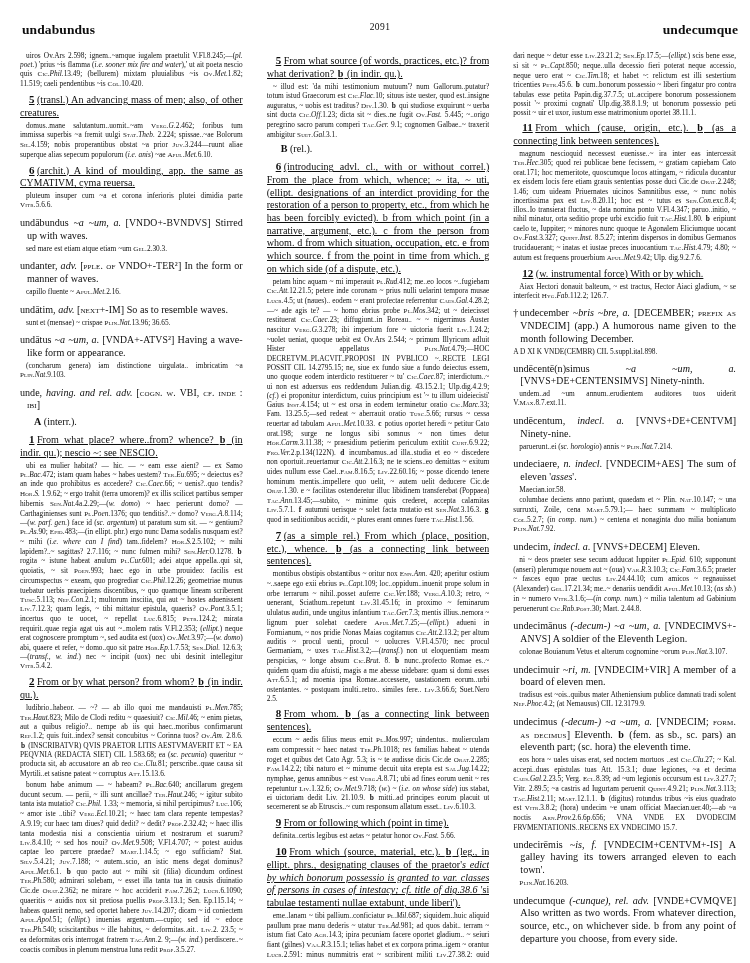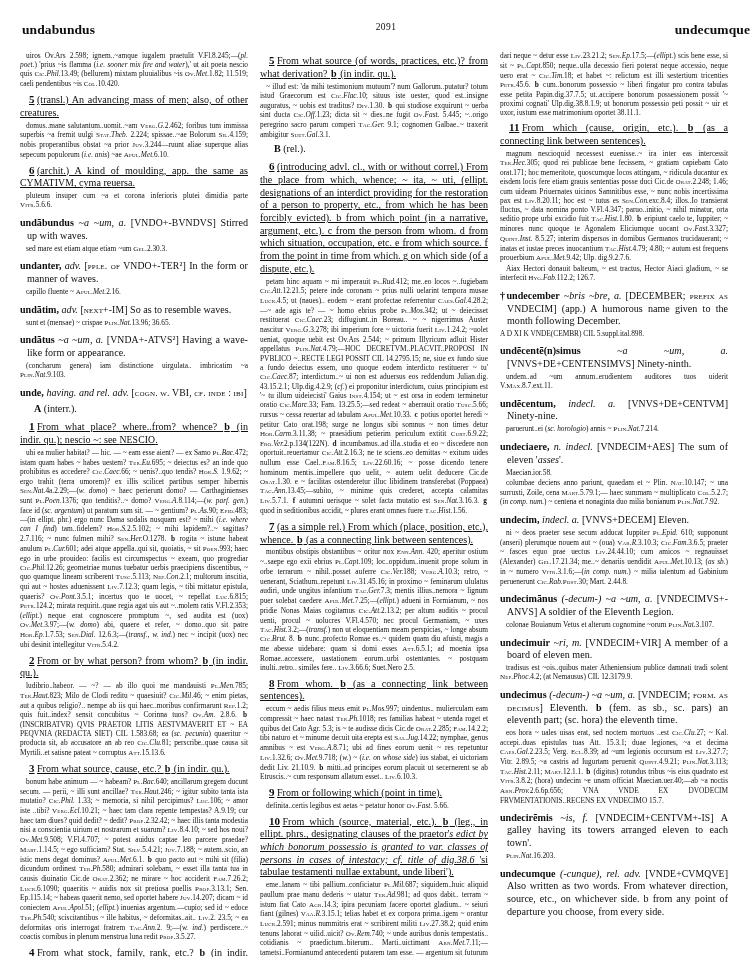--- a/index.html
+++ b/index.html
@@ -19,21 +19,21 @@
     width: 750px;
     height: 963px;
     padding: 0;
     box-sizing: border-box;
   }
   
   .runhead {
     position: absolute;
     top: 22px;
     left: 22px;
-    right: 0;
+    right: 12px;
     height: 20px;
     display: flex;
     align-items: baseline;
     justify-content: space-between;
     font-size: 13.5px;
   }
   .runhead .rh-left,
   .runhead .rh-right {
     font-weight: bold;
     letter-spacing: .1px;
@@ -47,21 +47,21 @@
     text-align: center;
   }
   
   .cols {
     position: absolute;
     top: 50px;
     left: 20px;
     right: 14px;
     bottom: 6px;
     display: flex;
-    gap: 12px;
+    gap: 24px;
   }
   .col {
     width: 228px;
     font-size: 8.1px;
     line-height: 1.2;
     overflow: hidden;
   }
 
   
   p.sense {
@@ -94,21 +94,21 @@
     text-indent: -7px;
     padding-left: 7px;
   }
   p.sub {
     margin: 4px 0 0 0;
     font-size: 10.1px;
     line-height: 1.26;
     text-indent: 14px;
     text-align: justify;
   }
-  .hw { font-weight: bold; }
+  .hw { font-weight: normal; }
   .it { font-style: italic; }
   .sc {
     font-variant: small-caps;
     font-size: 96%;
     letter-spacing: .15px;
   }
   .bn { font-weight: bold; }
   .num {
     font-weight: bold;
     font-size: 11px;
@@ -141,21 +141,20 @@
         <p class="entry"><span class="hw">undātim,</span> <span class="it">adv.</span> <span>[<span class="sc">next+-IM</span>]</span> <span>So as to resemble waves.</span></p>
         <p class="cit">sunt et (mensae) ~ crispae <span class="sc">Plin.</span><span class="it">Nat.</span>13.96; 36.65.</p>
         <p class="entry"><span class="hw">undātus</span> <span class="it">~a ~um, a.</span> <span>[<span class="sc">VNDA+-ATVS²</span>]</span> <span>Having a wave-like form or appearance.</span></p>
         <p class="cit">(concharum genera) iam distinctione uirgulata.. imbricatim ~a <span class="sc">Plin.</span><span class="it">Nat.</span>9.103.</p>
         <p class="entry"><span class="hw">unde,</span> <span class="it">having. and rel. adv.</span> <span>[<span class="sc">cogn. w. VBI, cf. inde : ibi</span>]</span></p>
         <p class="sub"><b class="bn">A</b> (interr.).</p>
         <p class="sense"><span class="num">1</span>From what place? where..from? whence? <b class="sl">b</b> (in indir. qu.); nescio ~: see <span class="sc">NESCIO</span>.</p>
         <p class="cit">ubi ea mulier habitat? — hic. — ~ eam esse aient? — ex Samo <span class="sc">Pl.</span><span class="it">Bac.</span>472; istam quam habes ~ habes uestem? <span class="sc">Ter.</span><span class="it">Eu.</span>695; ~ deiectus es? an inde quo prohibitus es accedere? <span class="sc">Cic.</span><span class="it">Caec.</span>66; ~ uenis?..quo tendis? <span class="sc">Hor.</span><span class="it">S.</span> 1.9.62; ~ ergo trahit (terra umorem)? ex illis scilicet partibus semper hibernis <span class="sc">Sen.</span><span class="it">Nat.</span>4a.2.29;—(<span class="it">w. domo</span>) ~ haec perierunt domo? — Carthaginienses sunt <span class="sc">Pl.</span><span class="it">Poen.</span>1376; quo tenditis?..~ domo? <span class="sc">Verg.</span><span class="it">A.</span>8.114;—(<span class="it">w. parf. gen.</span>) face id (<span class="it">sc. argentum</span>) ut paratum sum sit. — ~ gentium? <span class="sc">Pl.</span><span class="it">As.</span>90; <span class="sc">Epid.</span>483;—(in ellipt. phr.) ergo nunc Dama sodalis nusquam est? ~ mihi (<span class="it">i.e. where can I find</span>) tam..fidelem? <span class="sc">Hor.</span><span class="it">S.</span>2.5.102; ~ mihi lapidem?..~ sagittas? 2.7.116; ~ nunc fulmen mihi? <span class="sc">Sen.</span><span class="it">Her.</span>O.1278. <b class="sl">b</b> rogita ~ istune habeat anulum <span class="sc">Pl.</span><span class="it">Cur.</span>601; adei atque appella..qui sit, quoiatis, ~ sit <span class="sc">Poen.</span>993; haec ego in urbe prouideo: facilis est circumspectus ~ exeam, quo progrediar <span class="sc">Cic.</span><span class="it">Phil.</span>12.26; geometriae munus tuebatur uerbis praecipiens discentibus, ~ quo quamque lineam scriberent <span class="sc">Tusc.</span>5.113; <span class="sc">Nep.</span><span class="it">Con.</span>2.1; multorum inscitia, qui aut ~ hostes aduenissent <span class="sc">Liv.</span>7.12.3; quam legis, ~ tibi mittatur epistula, quaeris? <span class="sc">Ov.</span><span class="it">Pont.</span>3.5.1; incertus quo te uocet, ~ repellat <span class="sc">Luc.</span>6.815; <span class="sc">Petr.</span>124.2; mirata requirit..quae regia agat uis aut ~..molem ratis V.Fl.2.353; (<span class="it">ellipt.</span>) neque erat cognoscere promptum ~, sed audita est (uox) <span class="sc">Ov.</span><span class="it">Met.</span>3.97;—(<span class="it">w. domo</span>) abi, quaere et refer, ~ domo..quo sit patre <span class="sc">Hor.</span><span class="it">Ep.</span>1.7.53; <span class="sc">Sen.</span><span class="it">Dial.</span> 12.6.3;—(<span class="it">transf., w. ind.</span>) nec ~ incipit (uox) nec ubi desinit intellegitur <span class="sc">Vitr.</span>5.4.2.</p>
         <p class="sense"><span class="num">2</span>From or by what person? from whom? <b class="sl">b</b> (in indir. qu.).</p>
         <p class="cit">ludibrio..habeor. — ~? — ab illo quoi me mandauisti <span class="sc">Pl.</span><span class="it">Men.</span>785; <span class="sc">Ter.</span><span class="it">Haut.</span>823; Milo de Clodi reditu ~ quaesiuit? <span class="sc">Cic.</span><span class="it">Mil.</span>46; ~ enim pietas, aut a quibus religio?.. nempe ab iis qui haec..moribus confirmarunt <span class="sc">Rep.</span>1.2; quis fuit..index? sensit concubitus ~ Corinna tuos? <span class="sc">Ov.</span><span class="it">Am.</span> 2.8.6. <b class="sl">b</b> (INSCRIBATVR) QVIS PRAETOR LITIS AESTVMAVERIT ET ~ EA PEQVNIA (REDACTA SIET) CIL 1.583.68; ea (<span class="it">sc. pecunia</span>) quaeritur ~ producta sit, ab accusatore an ab reo <span class="sc">Cic.</span><span class="it">Clu.</span>81; perscribe..quae causa sit Myrtili..et satisne pateat ~ corruptus <span class="sc">Att.</span>15.13.6.</p>
-        <p class="sense"><span class="num">3</span>From what source, cause, etc.? <b class="sl">b</b> (in indir. qu.).</p>
         <p class="cit">bonum habe animum — ~ habeam? <span class="sc">Pl.</span><span class="it">Bac.</span>640; ancillarum gregem ducunt secum. — perii, ~ illi sunt ancillae? <span class="sc">Ter.</span><span class="it">Haut.</span>246; ~ igitur subito tanta ista mutatio? <span class="sc">Cic.</span><span class="it">Phil.</span> 1.33; ~ memoria, si nihil percipimus? <span class="sc">Luc.</span>106; ~ amor iste ..tibi? <span class="sc">Verg.</span><span class="it">Ecl.</span>10.21; ~ haec tam clara repente tempestas? A.9.19; cur haec tam diues? quid dedit? ~ dedit? <span class="sc">Prop.</span>2.32.42; ~ haec illis tanta modestia nisi a conscientia uirium et nostrarum et suarum? <span class="sc">Liv.</span>8.4.10; ~ sed hos noui? <span class="sc">Ov.</span><span class="it">Met.</span>9.508; V.Fl.4.707; ~ potest auidus captae leo parcere praedae? <span class="sc">Mart.</span>1.14.5; ~ ego sufficiam? Stat. <span class="sc">Silv.</span>5.4.21; <span class="sc">Juv.</span>7.188; ~ autem..scio, an istic mens degat dominus? <span class="sc">Apul.</span><span class="it">Met.</span>6.1. <b class="sl">b</b> quo pacto aut ~ mihi sit (filia) dicundum ordinest <span class="sc">Ter.</span><span class="it">Ph.</span>580; admirari solebam, ~ esset illa tanta tua in causis diuinatio Cic.de <span class="sc">Orat.</span>2.362; ne mirare ~ hoc acciderit <span class="sc">Fam.</span>7.26.2; <span class="sc">Lucr.</span>6.1090; quaeritis ~ auidis nox sit pretiosa puellis <span class="sc">Prop.</span>3.13.1; Sen. Ep.115.14; ~ habeas quaerit nemo, sed oportet habere <span class="sc">Juv.</span>14.207; dicam ~ id coniectem <span class="sc">Apul.</span><span class="it">Apol.</span>51; (<span class="it">ellipt.</span>) inuenias argentum.—cupio; sed id ~ edoce <span class="sc">Ter.</span><span class="it">Ph.</span>540; sciscitantibus ~ ille habitus, ~ deformitas..ait.. <span class="sc">Liv.</span>2. 23.5; ~ ea deformitas oris interrogat fratrem <span class="sc">Tac.</span><span class="it">Ann.</span>2. 9;—(<span class="it">w. ind.</span>) perdiscere..~ coactis cornibus in plenum menstrua luna redit <span class="sc">Prop.</span>3.5.27.</p>
         <p class="sense"><span class="num">4</span>From what stock, family, rank, etc.? <b class="sl">b</b> (in indir. qu.).</p>
       </div>
     <div class="col" id="col-2">
         <p class="sense"><span class="num">5</span>From what source (of words, practices, etc.)? from what derivation? <b class="sl">b</b> (in indir. qu.).</p>
         <p class="cit">~ illud est: 'da mihi testimonium mutuum'? num Gallorum..putatur? totum istud Graecorum est <span class="sc">Cic.</span><span class="it">Flac.</span>10; situus iste uester, quod est..insigne auguratus, ~ uobis est traditus? <span class="sc">Div.</span>1.30. <b class="sl">b</b> qui studiose exquirunt ~ uerba sint ducta <span class="sc">Cic.</span><span class="it">Off.</span>1.23; dicta sit ~ dies..ne fugit <span class="sc">Ov.</span><span class="it">Fast.</span> 5.445; ~..origo peregrino sacro parum comperi <span class="sc">Tac.</span><span class="it">Ger.</span> 9.1; cognomen Galbae..~ traxerit ambigitur <span class="sc">Suet.</span><span class="it">Gal.</span>3.1.</p>
         <p class="sub"><b class="bn">B</b> (rel.).</p>
         <p class="sense"><span class="num">6</span>(introducing advl. cl., with or without correl.) From the place from which, whence; ~ ita, ~ uti, (ellipt. designations of an interdict providing for the restoration of a person to property, etc., from which he has been forcibly evicted). b from which point (in a narrative, argument, etc.). c from the person from whom. d from which situation, occupation, etc. e from which source. f from the point in time from which. g on which side (of a dispute, etc.).</p>
         <p class="cit">petam hinc aquam ~ mi imperauit <span class="sc">Pl.</span><span class="it">Rud.</span>412; me..eo locos ~..fugiebam <span class="sc">Cic.</span><span class="it">Att.</span>12.21.5; petere inde coronam ~ prius nulli uelarint tempora musae <span class="sc">Lucr.</span>4.5; ut (naues).. eodem ~ erant profectae referrentur <span class="sc">Caes.</span><span class="it">Gal.</span>4.28.2;—~ ade agis te? — ~ homo ebrius probe <span class="sc">Pl.</span><span class="it">Mos.</span>342; ut ~ deiecisset restituerat <span class="sc">Cic.</span><span class="it">Caec.</span>23; diffugiunt..in Boreau.. ~ ~ nigerrimus Auster nascitur <span class="sc">Verg.</span><span class="it">G.</span>3.278; ibi imperium fore ~ uictoria fuerit <span class="sc">Liv.</span>1.24.2; ~uolet ueniat, quoque uebit est Ov.Ars 2.544; ~ primum Illyricum adluit Hister appellatus <span class="sc">Plin.</span><span class="it">Nat.</span>4.79;—HOC DECRETVM..PLACVIT..PROPOSI IN PVBLICO ~..RECTE LEGI POSSIT CIL 14.2795.15; ne, siue ex fundo siue a fundo deiectus essem, uno quoque eodem interdicto restituerer ~ tu' <span class="sc">Cic.</span><span class="it">Caec.</span>87; interdictum..~ ui non est aduersus eos reddendum Julian.dig. 43.15.2.1; Ulp.dig.4.2.9; (<span class="it">cf.</span>) ei proponitur interdictum, cuius principium est '~ tu illum uideiecisti' Gaius <span class="sc">Inst.</span>4.154; ut ~ est orsa in eodem terminetur oratio <span class="sc">Cic.</span><span class="it">Marc.</span>33; Fam. 13.25.5;—sed redeat ~ aberrauit oratio <span class="sc">Tusc.</span>5.66; rursus ~ cessa reuertar ad tabulam <span class="sc">Apul.</span><span class="it">Met.</span>10.33. <b class="sl">c</b> potius oportet heredi ~ petitur Cato orat.198; surge ne longus sibi somnus ~ non times detur <span class="sc">Hor.</span><span class="it">Carm.</span>3.11.38; ~ praesidium petierim periculum extitit <span class="sc">Curt.</span>6.9.22; <span class="sc">Fro.</span><span class="it">Ver.</span>2.p.134(122N). <b class="sl">d</b> incumbamus..ad illa..studia et eo ~ discedere non oportuit..reuertamur <span class="sc">Cic.</span><span class="it">Att.</span>2.16.3; ne te sciens..eo demittas ~ exitum uides nullum esse Cael..<span class="sc">Fam.</span>8.16.5; <span class="sc">Liv.</span>22.60.16; ~ posse dicendo tenere hominum mentis..impellere quo uelit, ~ autem uelit deducere Cic.de <span class="sc">Orat.</span>1.30. e ~ facilitas ostenderetur illuc libidinem transferebat (Poppaea) <span class="sc">Tac.</span><span class="it">Ann.</span>13.45;—subito, ~ minime quis crederet, accepta calamitas <span class="sc">Liv.</span>5.7.1. <b class="sl">f</b> autumni uerisque ~ solet facta mutatio est <span class="sc">Sen.</span><span class="it">Nat.</span>3.16.3. <b class="sl">g</b> quod in seditionibus accidit, ~ plures erant omnes fuere <span class="sc">Tac.</span><span class="it">Hist.</span>1.56.</p>
         <p class="sense"><span class="num">7</span>(as a simple rel.) From which (place, position, etc.), whence. <b class="sl">b</b> (as a connecting link between sentences).</p>
@@ -164,20 +163,21 @@
         <p class="cit">eccum ~ aedis filius meus emit <span class="sc">Pl.</span><span class="it">Mos.</span>997; uindentus.. mulierculam eam compressit ~ haec natast <span class="sc">Ter.</span><span class="it">Ph.</span>1018; res familias habeat ~ utenda roget et quibus det Cato Agr. 5.3; is ~ te audisse dicis Cic.de <span class="sc">Orat.</span>2.285; <span class="sc">Fam.</span>14.2.2; tibi naturo et ~ minume decuit uita erepta est <span class="sc">Sal.</span><span class="it">Jug.</span>14.22; nymphae, genus amnibus ~ est <span class="sc">Verg.</span><span class="it">A.</span>8.71; ubi ad fines eorum uenit ~ res repetuntur <span class="sc">Liv.</span>1.32.6; <span class="sc">Ov.</span><span class="it">Met.</span>9.718; (<span class="it">w.</span>) ~ (<span class="it">i.e. on whose side</span>) ius stabat, ei uictoriam dedit Liv. 21.10.9. <b class="sl">b</b> mitti..ad principes eorum placuit ut secernerent se ab Etruscis..~ cum responsum allatum esset.. <span class="sc">Liv.</span>6.10.3.</p>
         <p class="sense"><span class="num">9</span>From or following which (point in time).</p>
         <p class="cit">definita..certis legibus est aetas ~ petatur honor <span class="sc">Ov.</span><span class="it">Fast.</span> 5.66.</p>
         <p class="sense"><span class="num">10</span>From which (source, material, etc.). <b class="sl">b</b> (leg., in ellipt. phrs., designating clauses of the praetor'<span class="it">s edict by which bonorum possessio is granted to var. classes of persons in cases of intestacy; cf. title of dig.38.6 </span>'si tabulae testamenti nullae extabunt, unde liberi').</p>
         <p class="cit">eme..lanam ~ tibi pallium..conficiatur <span class="sc">Pl.</span><span class="it">Mil.</span>687; siquidem..huic aliquid paullum prae manu dederis ~ utatur <span class="sc">Ter.</span><span class="it">Ad.</span>981; ad quos dabit.. terram ~ istum fiat Cato <span class="sc">Agr.</span>14.3; ipira pecuniam facere oportet gladium.. ~ seiuri fiant (gilnes) <span class="sc">Vaa.</span><span class="it">R.</span>3.15.1; telias habet et ex corpora prima..igem ~ orantur <span class="sc">Lucr.</span>2.591; minus nummitris erat ~ scribirent militi <span class="sc">Liv.</span>27.38.2; quid enim tenuns laborat ~ uilid..uicit? <span class="sc">Ov.</span><span class="it">Rem.</span>740; ~ unde auribus donis tempestatis.. cotidianis ~ praedictum..biterum.. Marti..uictimant <span class="sc">Arn.</span><span class="it">Met.</span>7.11;—tametsi..Formianumd antecedenti putarem tam esse. — argentum sit futurum 301; distulit uenirem: reascendit. et..est ~ haec fiant 12.12.1; si haluerit ~ cibi solant quod ei.. crediderit 29; militi..neque frumentum ad diem</p>
       </div>
     <div class="col" id="col-3">
         <p class="cit flush">dari neque ~ detur esse <span class="sc">Liv.</span>23.21.2; <span class="sc">Sen.</span><span class="it">Ep.</span>17.5;—(<span class="it">ellipt.</span>) scis bene esse, si sit ~ <span class="sc">Pl.</span><span class="it">Capt.</span>850; neque..ulla decessio fieri poterat neque accessio, neque uero erat ~ <span class="sc">Cic.</span><span class="it">Tim.</span>18; et habet ~: relictum est illi sestertium tricenties <span class="sc">Petr.</span>45.6. <b class="sl">b</b> cum..bonorum possessio ~ liberi fingatur pro contra tabulas esse petita Papin.dig.37.7.5; ut..accipere bonorum possessionem possit '~ proximi cognati' Ulp.dig.38.8.1.9; ut bonorum possessio peti possit ~ uir et uxor, iustum esse matrimonium oportet 38.11.1.</p>
         <p class="sense"><span class="num">11</span>From which (cause, origin, etc.). <b class="sl">b</b> (as a connecting link between sentences).</p>
         <p class="cit">magnum nescioquid necessest euenisse..~ ira inter eas intercessit <span class="sc">Ter.</span><span class="it">Hec.</span>305; quod rei publicae bene fecissem, ~ gratiam capiebam Cato orat.171; hoc memeritote, quoscumque locos attingam, ~ ridicula ducantur ex eisdem locis fere etiam grauis sententias posse duci Cic.de <span class="sc">Orat.</span>2.248; 1.46; cum uideam Priuernates uicinos Samnitibus esse, ~ nunc nobis incertissima pax est <span class="sc">Liv.</span>8.20.11; hoc est ~ tutus es <span class="sc">Sen.</span><span class="it">Con.</span>exc.8.4; illos..Io transierat fluctus, ~ data nomina ponto V.Fl.4.347; paruo..initio, ~ nihil minatur, orta seditio prope urbi excidio fuit <span class="sc">Tac.</span><span class="it">Hist.</span>1.80. <b class="sl">b</b> eripiunt caelo te, Iuppiter; ~ minores nunc quoque te Agonalem Eliciumque uocant <span class="sc">Ov.</span><span class="it">Fast.</span>3.327; <span class="sc">Quint.</span><span class="it">Inst.</span> 8.5.27; interim dispersos in domibus Germanos trucidauerant; ~ inatas et iustae preces inuocantium <span class="sc">Tac.</span><span class="it">Hist.</span>4.79; 4.80; ~ autum est frequens prouerbium <span class="sc">Apul.</span><span class="it">Met.</span>9.42; Ulp. dig.9.2.7.6.</p>
+        <p class="sense"><span class="num">12</span>(w. instrumental force) With or by which.</p>
         <p class="cit">Aiax Hectori donauit balteum, ~ est tractus, Hector Aiaci gladium, ~ se interfecit <span class="sc">Hyg.</span><span class="it">Fab.</span>112.2; 126.7.</p>
         <p class="entry"><span class="hw">†undecember</span> <span class="it">~bris ~bre, a.</span> <span>[<span class="sc">DECEMBER; prefix as VNDECIM</span>]</span> <span>(app.) A humorous name given to the month following December.</span></p>
         <p class="cit flush">A D XI K VNDE(CEMBR) CIL 5.suppl.ital.898.</p>
         <p class="entry"><span class="hw">undēcentē(n)simus</span> <span class="it">~a ~um, a.</span> <span>[<span class="sc">VNVS+DE+CENTENSIMVS</span>]</span> <span>Ninety-ninth.</span></p>
         <p class="cit">undem..ad ~um annum..erudientem auditores tuos uiderit V.<span class="sc">Max.</span>8.7.ext.11.</p>
         <p class="entry"><span class="hw">undēcentum,</span> <span class="it">indecl. a.</span> <span>[<span class="sc">VNVS+DE+CENTVM</span>]</span> <span>Ninety-nine.</span></p>
         <p class="cit">paruerunt..ei (<span class="it">sc. horologio</span>) annis ~ <span class="sc">Plin.</span><span class="it">Nat.</span>7.214.</p>
         <p class="entry"><span class="hw">undeciaere,</span> <span class="it">n. indecl.</span> <span>[<span class="sc">VNDECIM+AES</span>]</span> <span>The sum of eleven '<span class="it">asses</span>'.</span></p>
         <p class="cit">Maecian.ior.58.</p>
         <p class="cit">columbae deciens anno pariunt, quaedam et ~ Plin. <span class="sc">Nat.</span>10.147; ~ una surruxti, Zoile, cena <span class="sc">Mart.</span>5.79.1;— haec summam ~ multiplicato <span class="sc">Col.</span>5.2.7; (<span class="it">in comp. num.</span>) ~ centena et nonaginta duo milia bonianum <span class="sc">Plin.</span><span class="it">Nat.</span>7.92.</p>

